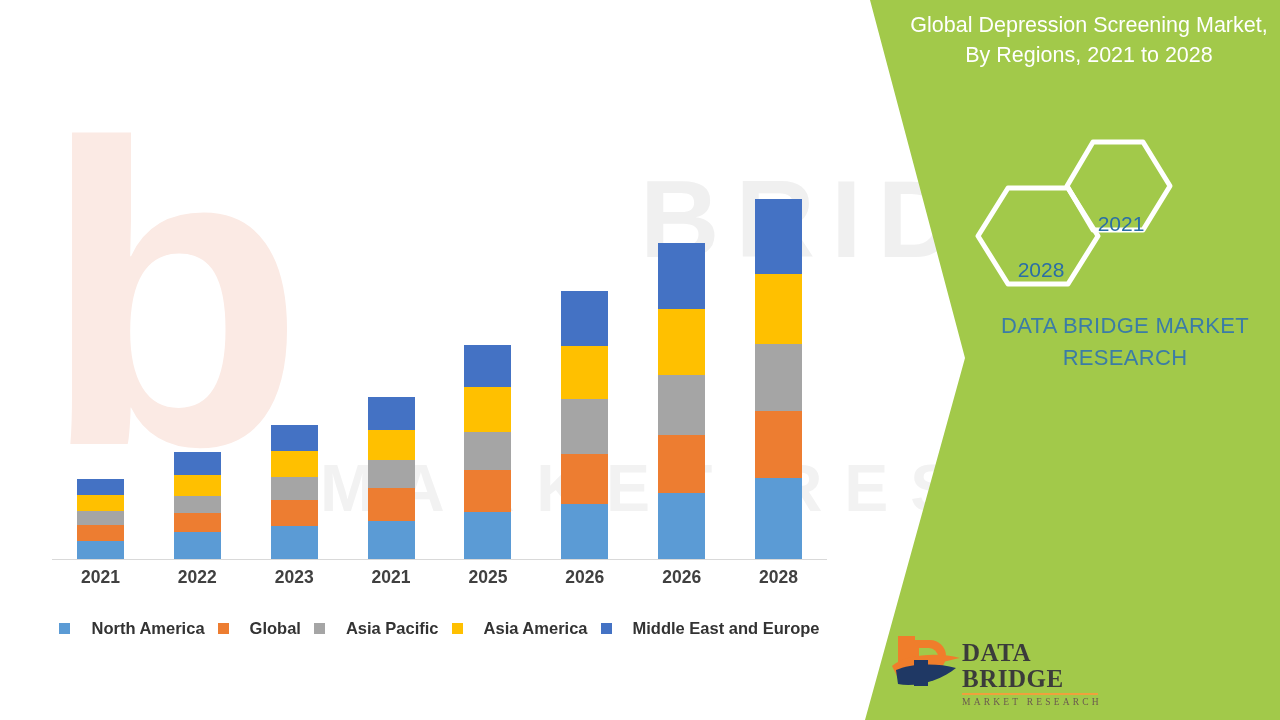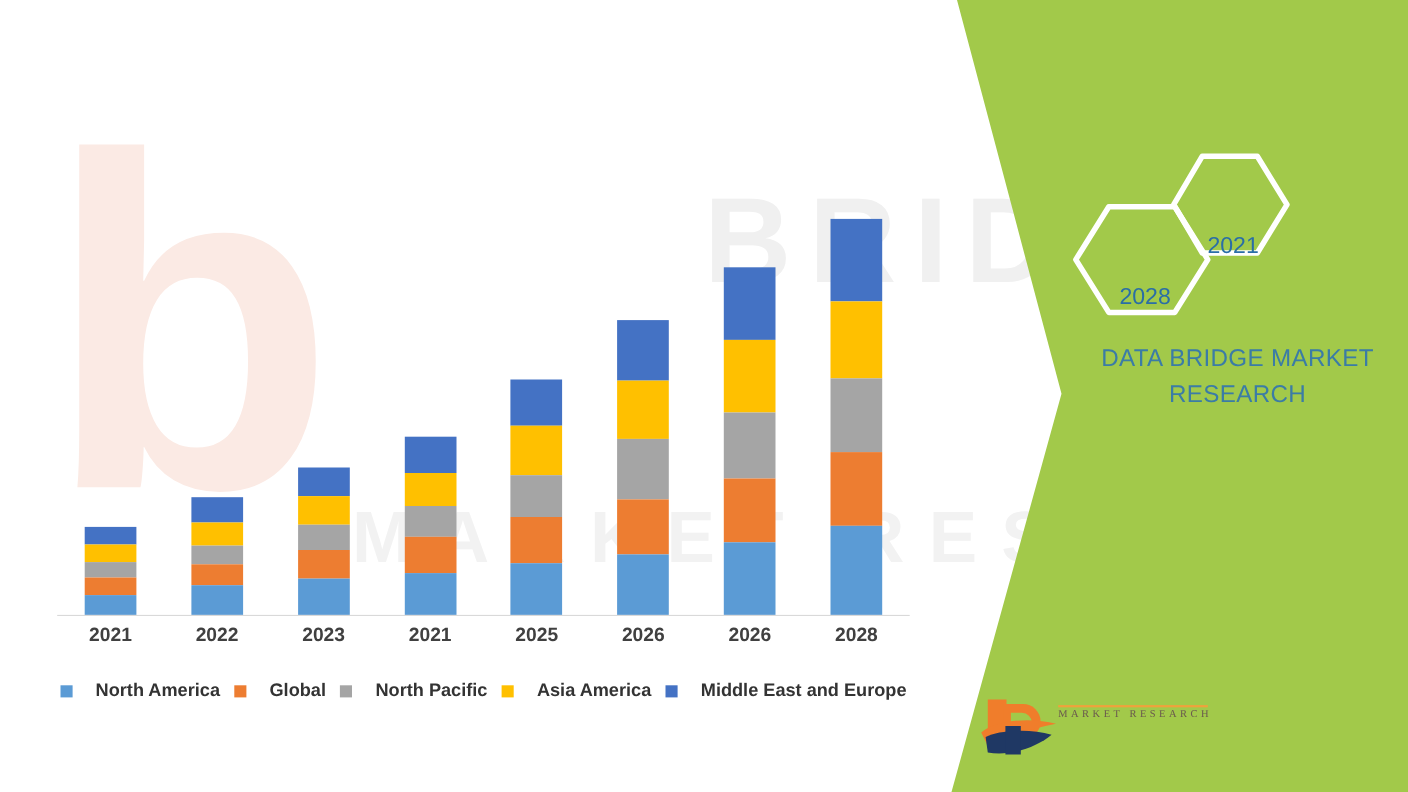--- a/index.html
+++ b/index.html
@@ -113,20 +113,21 @@
   <div class="watermark">
     <div class="wm-b">b</div>
     <div class="wm-big2">BRIDGE</div>
     <div class="wm-small">MARKET RESEARCH</div>
   </div>
 
   <svg class="green-panel" viewBox="0 0 440 720" preserveAspectRatio="none">
     <polygon points="30,0 440,0 440,720 25,720 125,358" fill="#A2C94A"></polygon>
   </svg>
 
+  <div class="panel-title">Global Depression Screening Market, By Regions, 2021 to 2028</div>
 
   <div class="hexwrap">
     <svg width="215" height="150" viewBox="0 0 215 150">
       <polygon points="118,4 168,4 195,48 168,92 118,92 92,48" fill="none" stroke="#ffffff" stroke-width="5" stroke-linejoin="round"></polygon>
       <polygon points="33,50 93,50 123,98 93,146 33,146 3,98" fill="none" stroke="#ffffff" stroke-width="5" stroke-linejoin="round"></polygon>
     </svg>
     <div class="hex-label hex-2021">2021</div>
     <div class="hex-label hex-2028">2028</div>
   </div>
 
@@ -136,20 +137,21 @@
     <svg width="78" height="62" viewBox="0 0 78 62">
       <path d="M8 6 h17 v26 h-17 z" fill="#F07D2B"></path>
       <path d="M22 10 h18 a16 16 0 0 1 0 32 h-18 z" fill="#F07D2B"></path>
       <path d="M29 18 h10 a9 9 0 0 1 0 18 h-10 z" fill="#A2C94A"></path>
       <path d="M2 36 C16 24, 48 22, 70 28 C50 32, 22 40, 10 52 Z" fill="#F07D2B"></path>
       <path d="M6 40 C18 34, 46 32, 66 38 C52 50, 26 58, 8 54 Z" fill="#1F3864"></path>
       <path d="M24 30 h14 v26 h-14 z" fill="#1F3864"></path>
     </svg>
   </div>
   <div class="logo-text">
+    <div class="logo-main">DATA BRIDGE</div>
     <div class="logo-rule"></div>
     <div class="logo-sub">MARKET RESEARCH</div>
   </div>
 
 
   <div class="chart">
     <div class="plot">
       <div class="bars" id="bars">
           <div class="bar-slot">
             <div class="bar">
@@ -243,21 +245,21 @@
       <div class="legend-item">
         <span class="legend-swatch" style="background: rgb(91, 155, 213);"></span>
         <span class="legend-label">North America</span>
       </div>
       <div class="legend-item">
         <span class="legend-swatch" style="background: rgb(237, 125, 49);"></span>
         <span class="legend-label">Global</span>
       </div>
       <div class="legend-item">
         <span class="legend-swatch" style="background: rgb(165, 165, 165);"></span>
-        <span class="legend-label">North Pacific</span>
+        <span class="legend-label">Asia Pacific</span>
       </div>
       <div class="legend-item">
         <span class="legend-swatch" style="background: rgb(255, 192, 0);"></span>
         <span class="legend-label">Asia America</span>
       </div>
       <div class="legend-item">
         <span class="legend-swatch" style="background: rgb(68, 114, 196);"></span>
         <span class="legend-label">Middle East and Europe</span>
       </div>
     </div>

